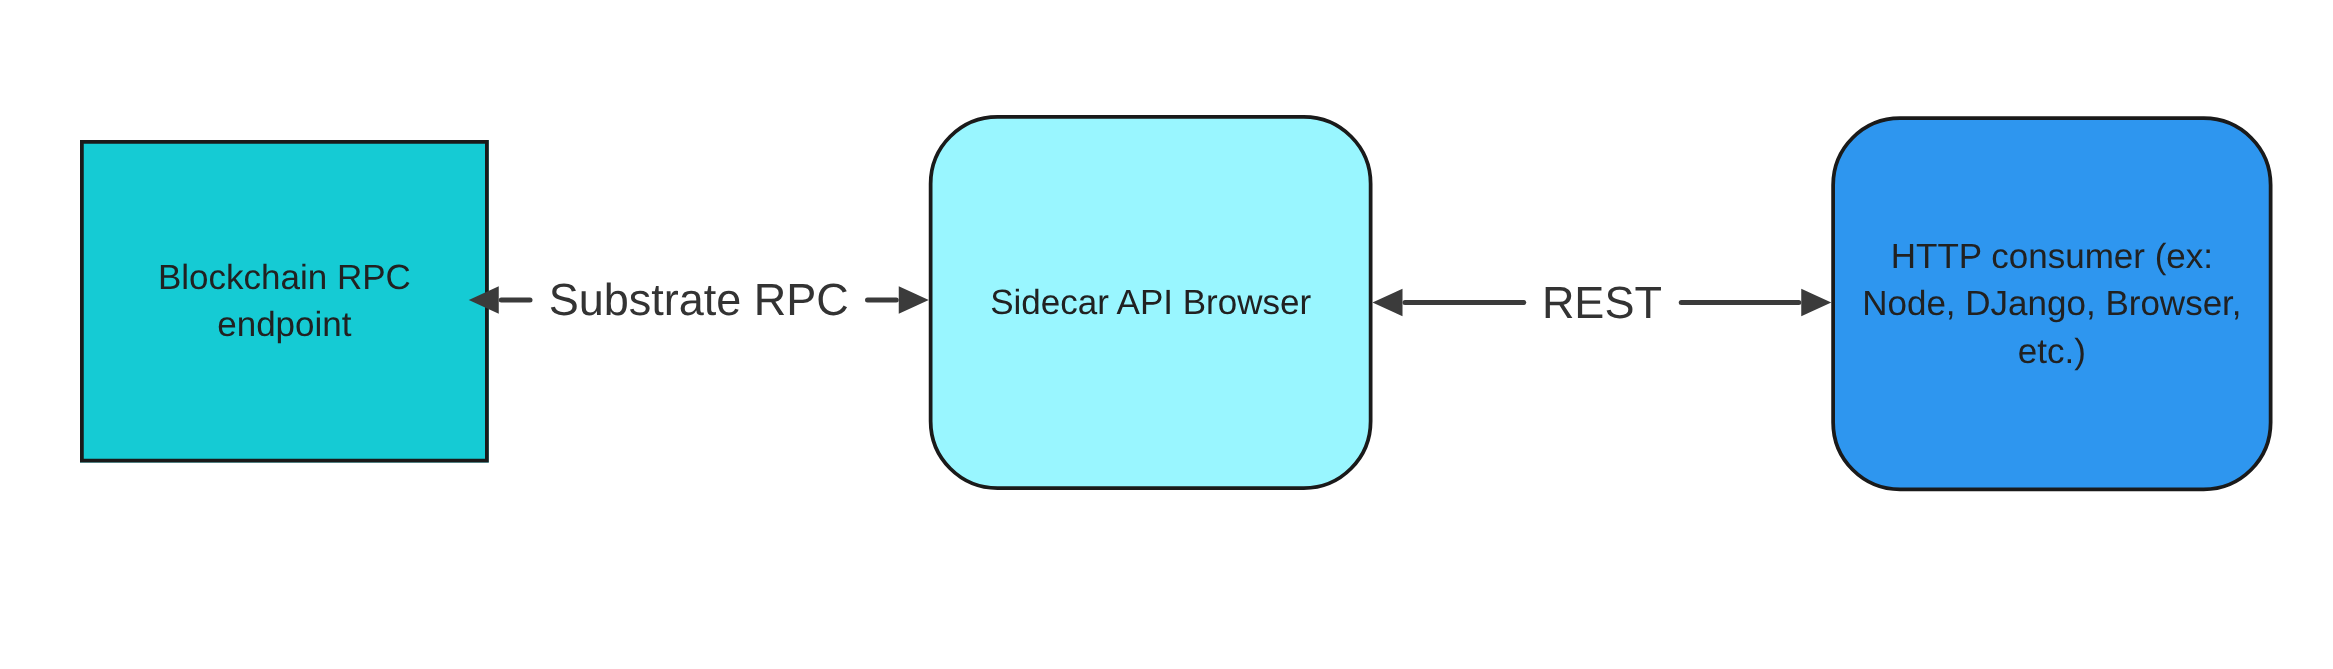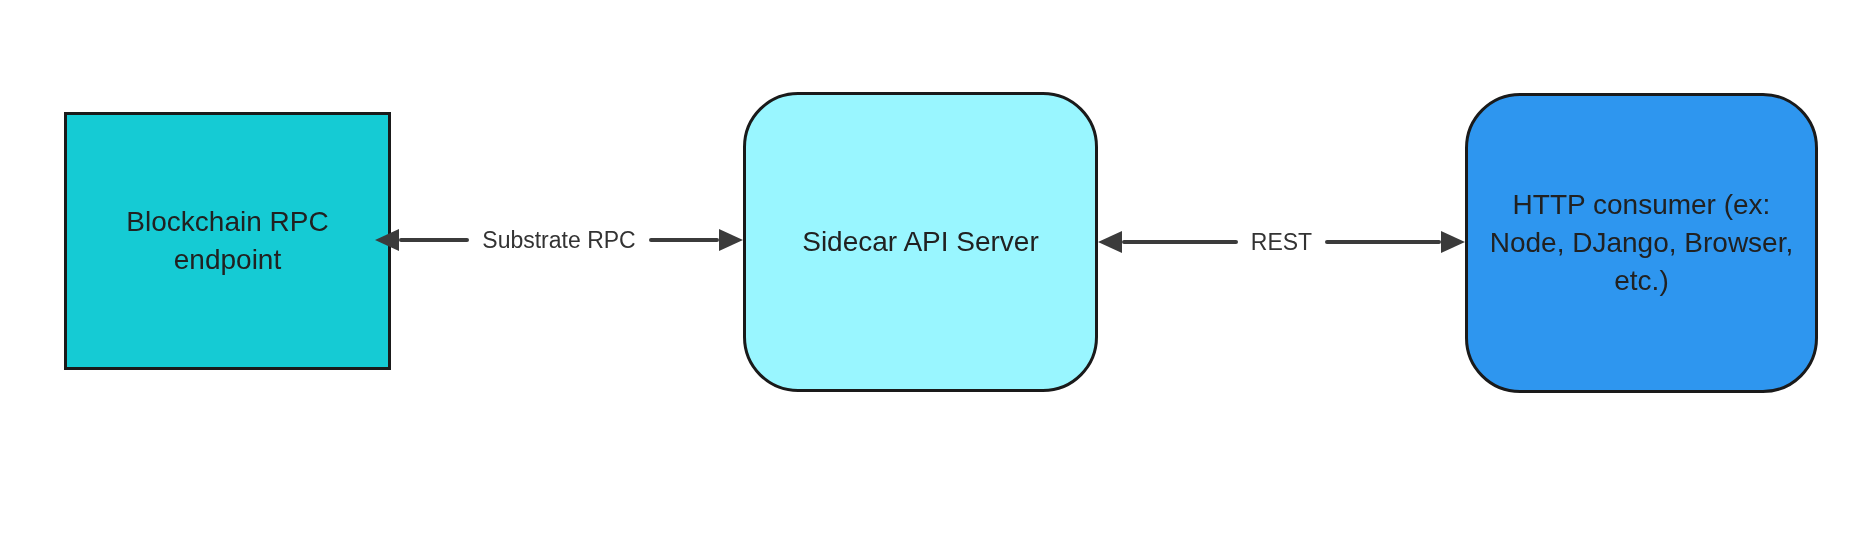--- a/index.html
+++ b/index.html
@@ -45,21 +45,21 @@
     left: 1465px; top: 93px; width: 353px; height: 300px;
     border-radius: 55px;
   }
   #node-http-consumer .node-label { max-width: 315px; }
 
   .edge {
     position: absolute;
     height: 44px;
     display: flex;
     align-items: center;
-    font-size: 23px;
+    font-size: 36px;
     color: #333333;
   }
   #edge-substrate-rpc { left: 375px; top: 218px; width: 368px; }
   #edge-rest          { left: 1098px; top: 220px; width: 367px; justify-content: space-between; }
   .edge .line {
     flex: 1 1 auto;
     height: 4px;
     background: #3b3b3b;
     border-radius: 2px;
   }
@@ -95,21 +95,21 @@
 
   <div class="edge" id="edge-substrate-rpc">
     <span class="arrowhead left" style="border-right-color: rgb(59, 59, 59);"></span>
     <span class="line" style="background: rgb(59, 59, 59);"></span>
     <span class="edge-label">Substrate RPC</span>
     <span class="line" style="background: rgb(59, 59, 59);"></span>
     <span class="arrowhead right" style="border-left-color: rgb(59, 59, 59);"></span>
   </div>
 
   <div class="node" id="node-sidecar" style="background: rgb(153, 246, 255); border-color: rgb(26, 26, 26);">
-    <span class="node-label">Sidecar API Server</span>
+    <span class="node-label">Sidecar API Browser</span>
   </div>
 
   <div class="edge" id="edge-rest">
     <span class="arrowhead left" style="border-right-color: rgb(59, 59, 59);"></span>
     <span class="line" style="background: rgb(59, 59, 59);"></span>
     <span class="edge-label">REST</span>
     <span class="line" style="background: rgb(59, 59, 59);"></span>
     <span class="arrowhead right" style="border-left-color: rgb(59, 59, 59);"></span>
   </div>
 

